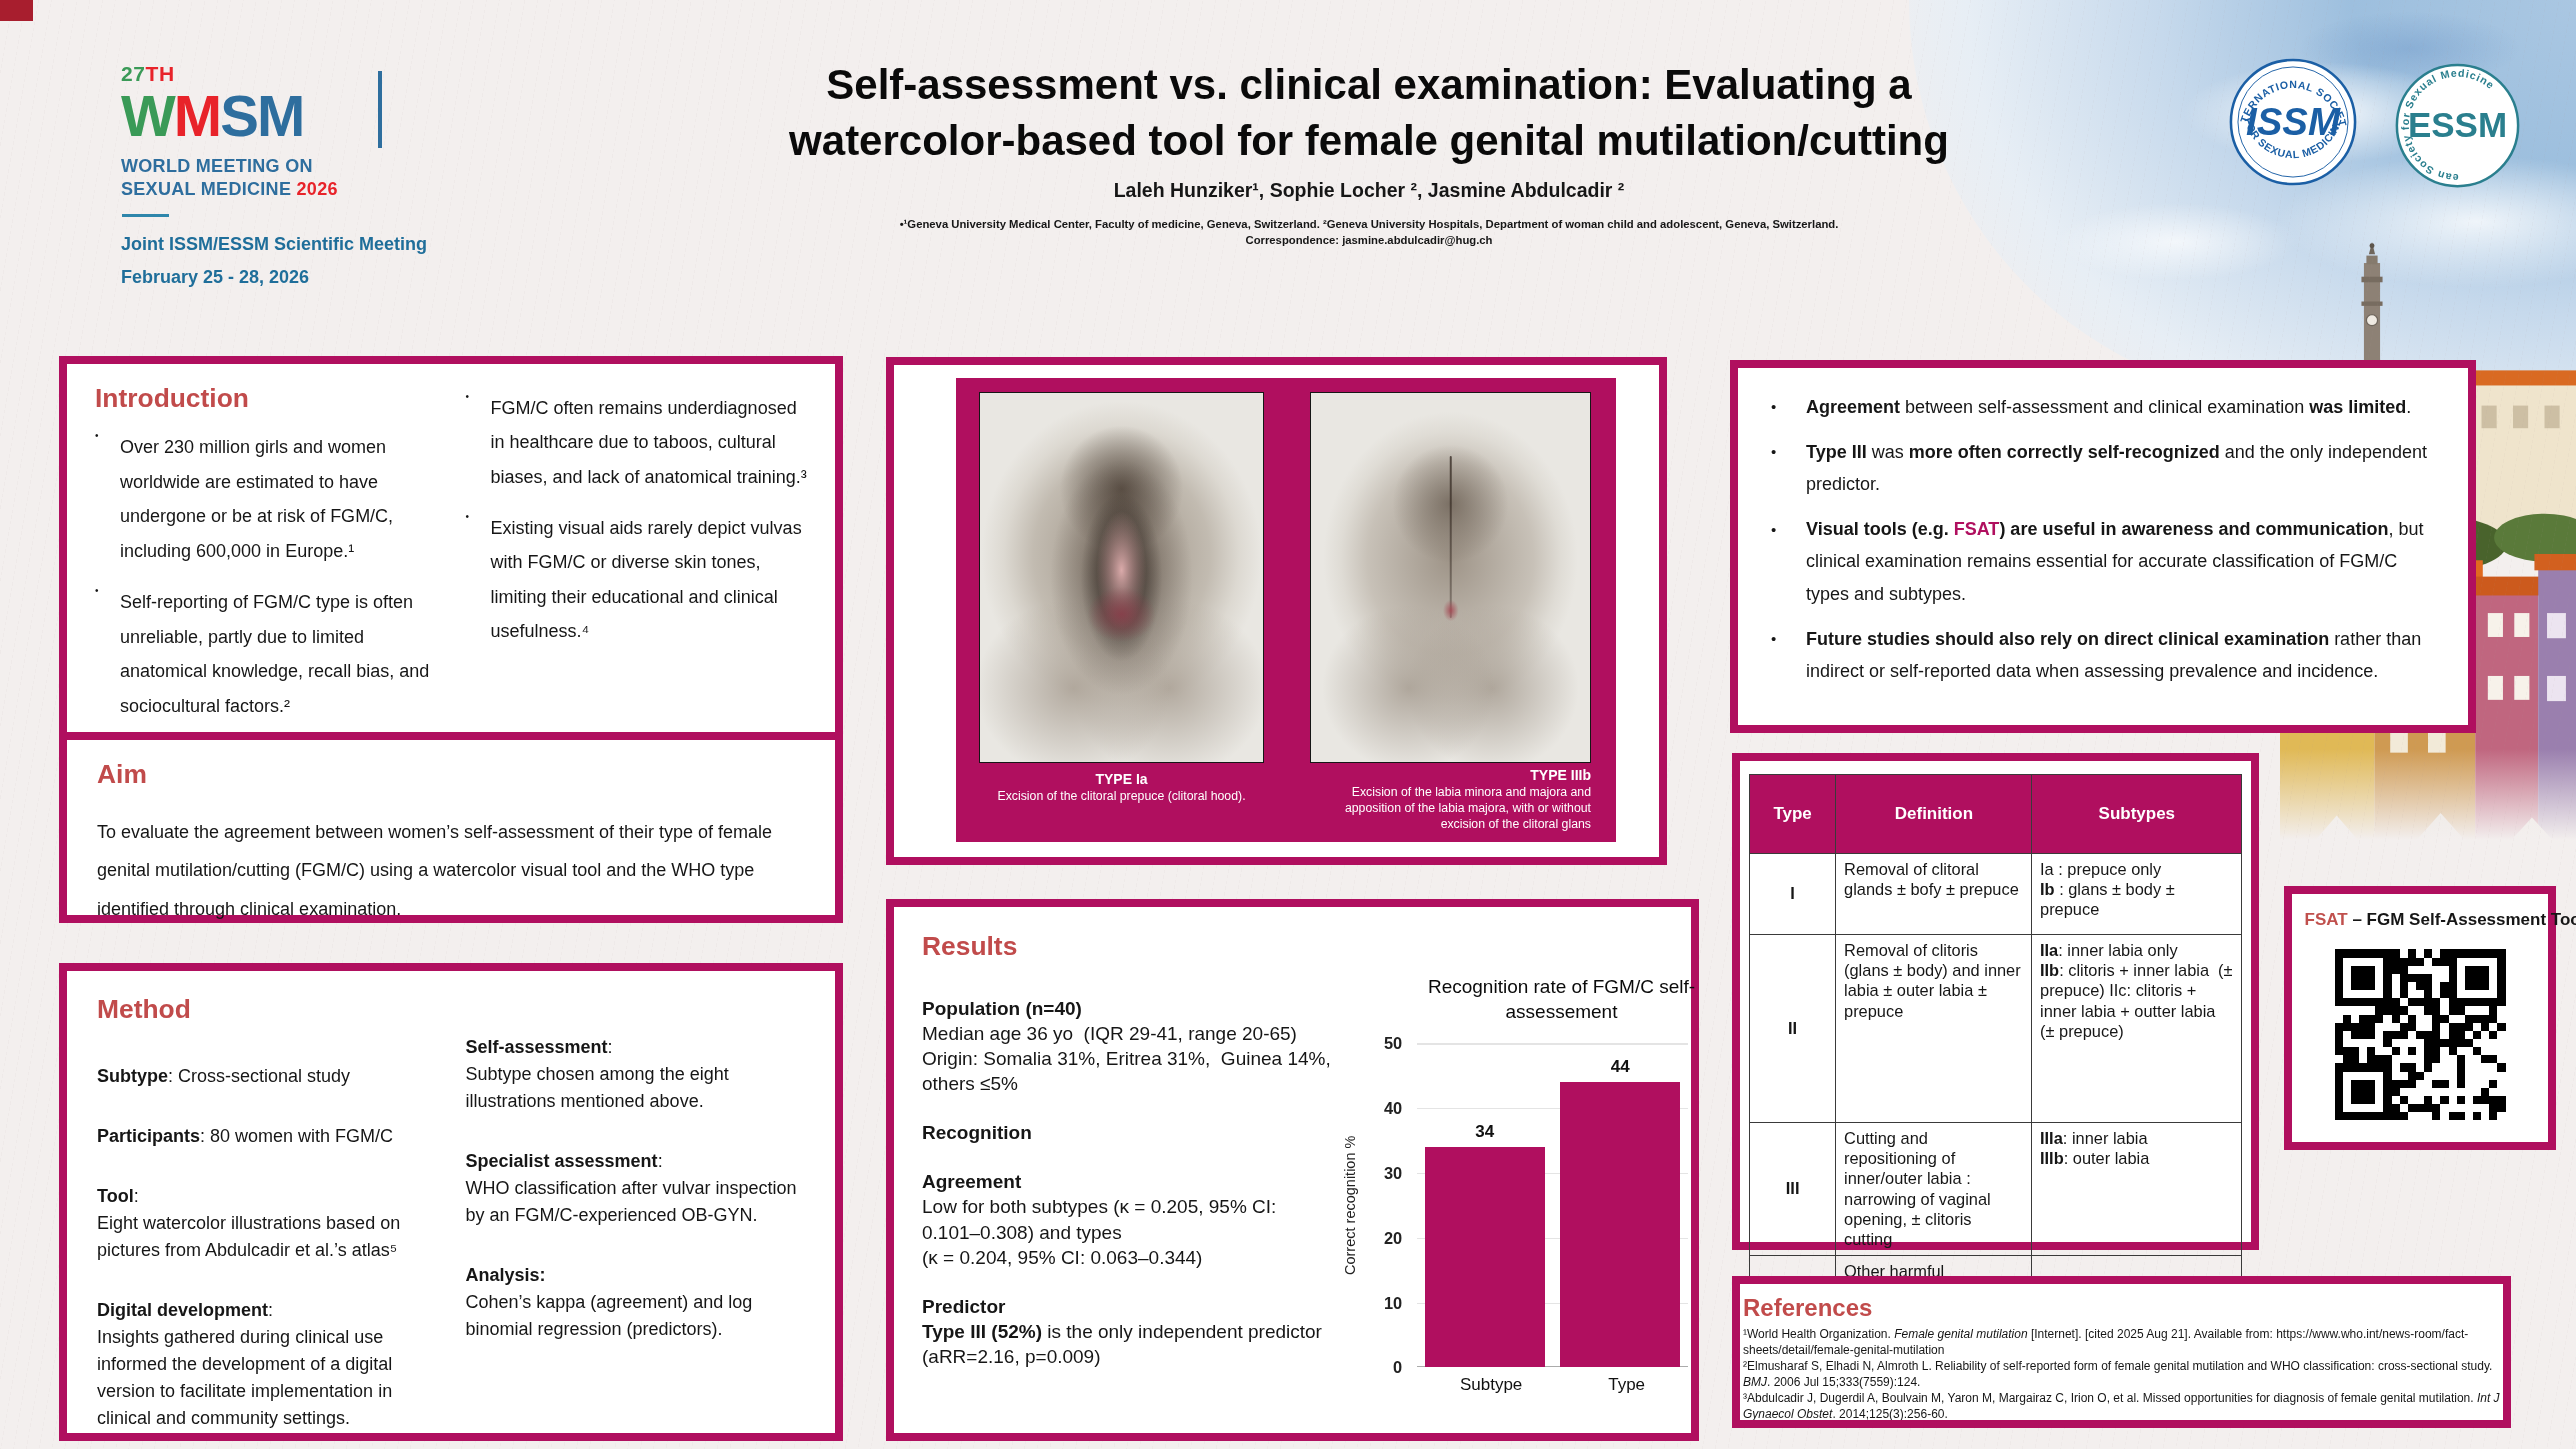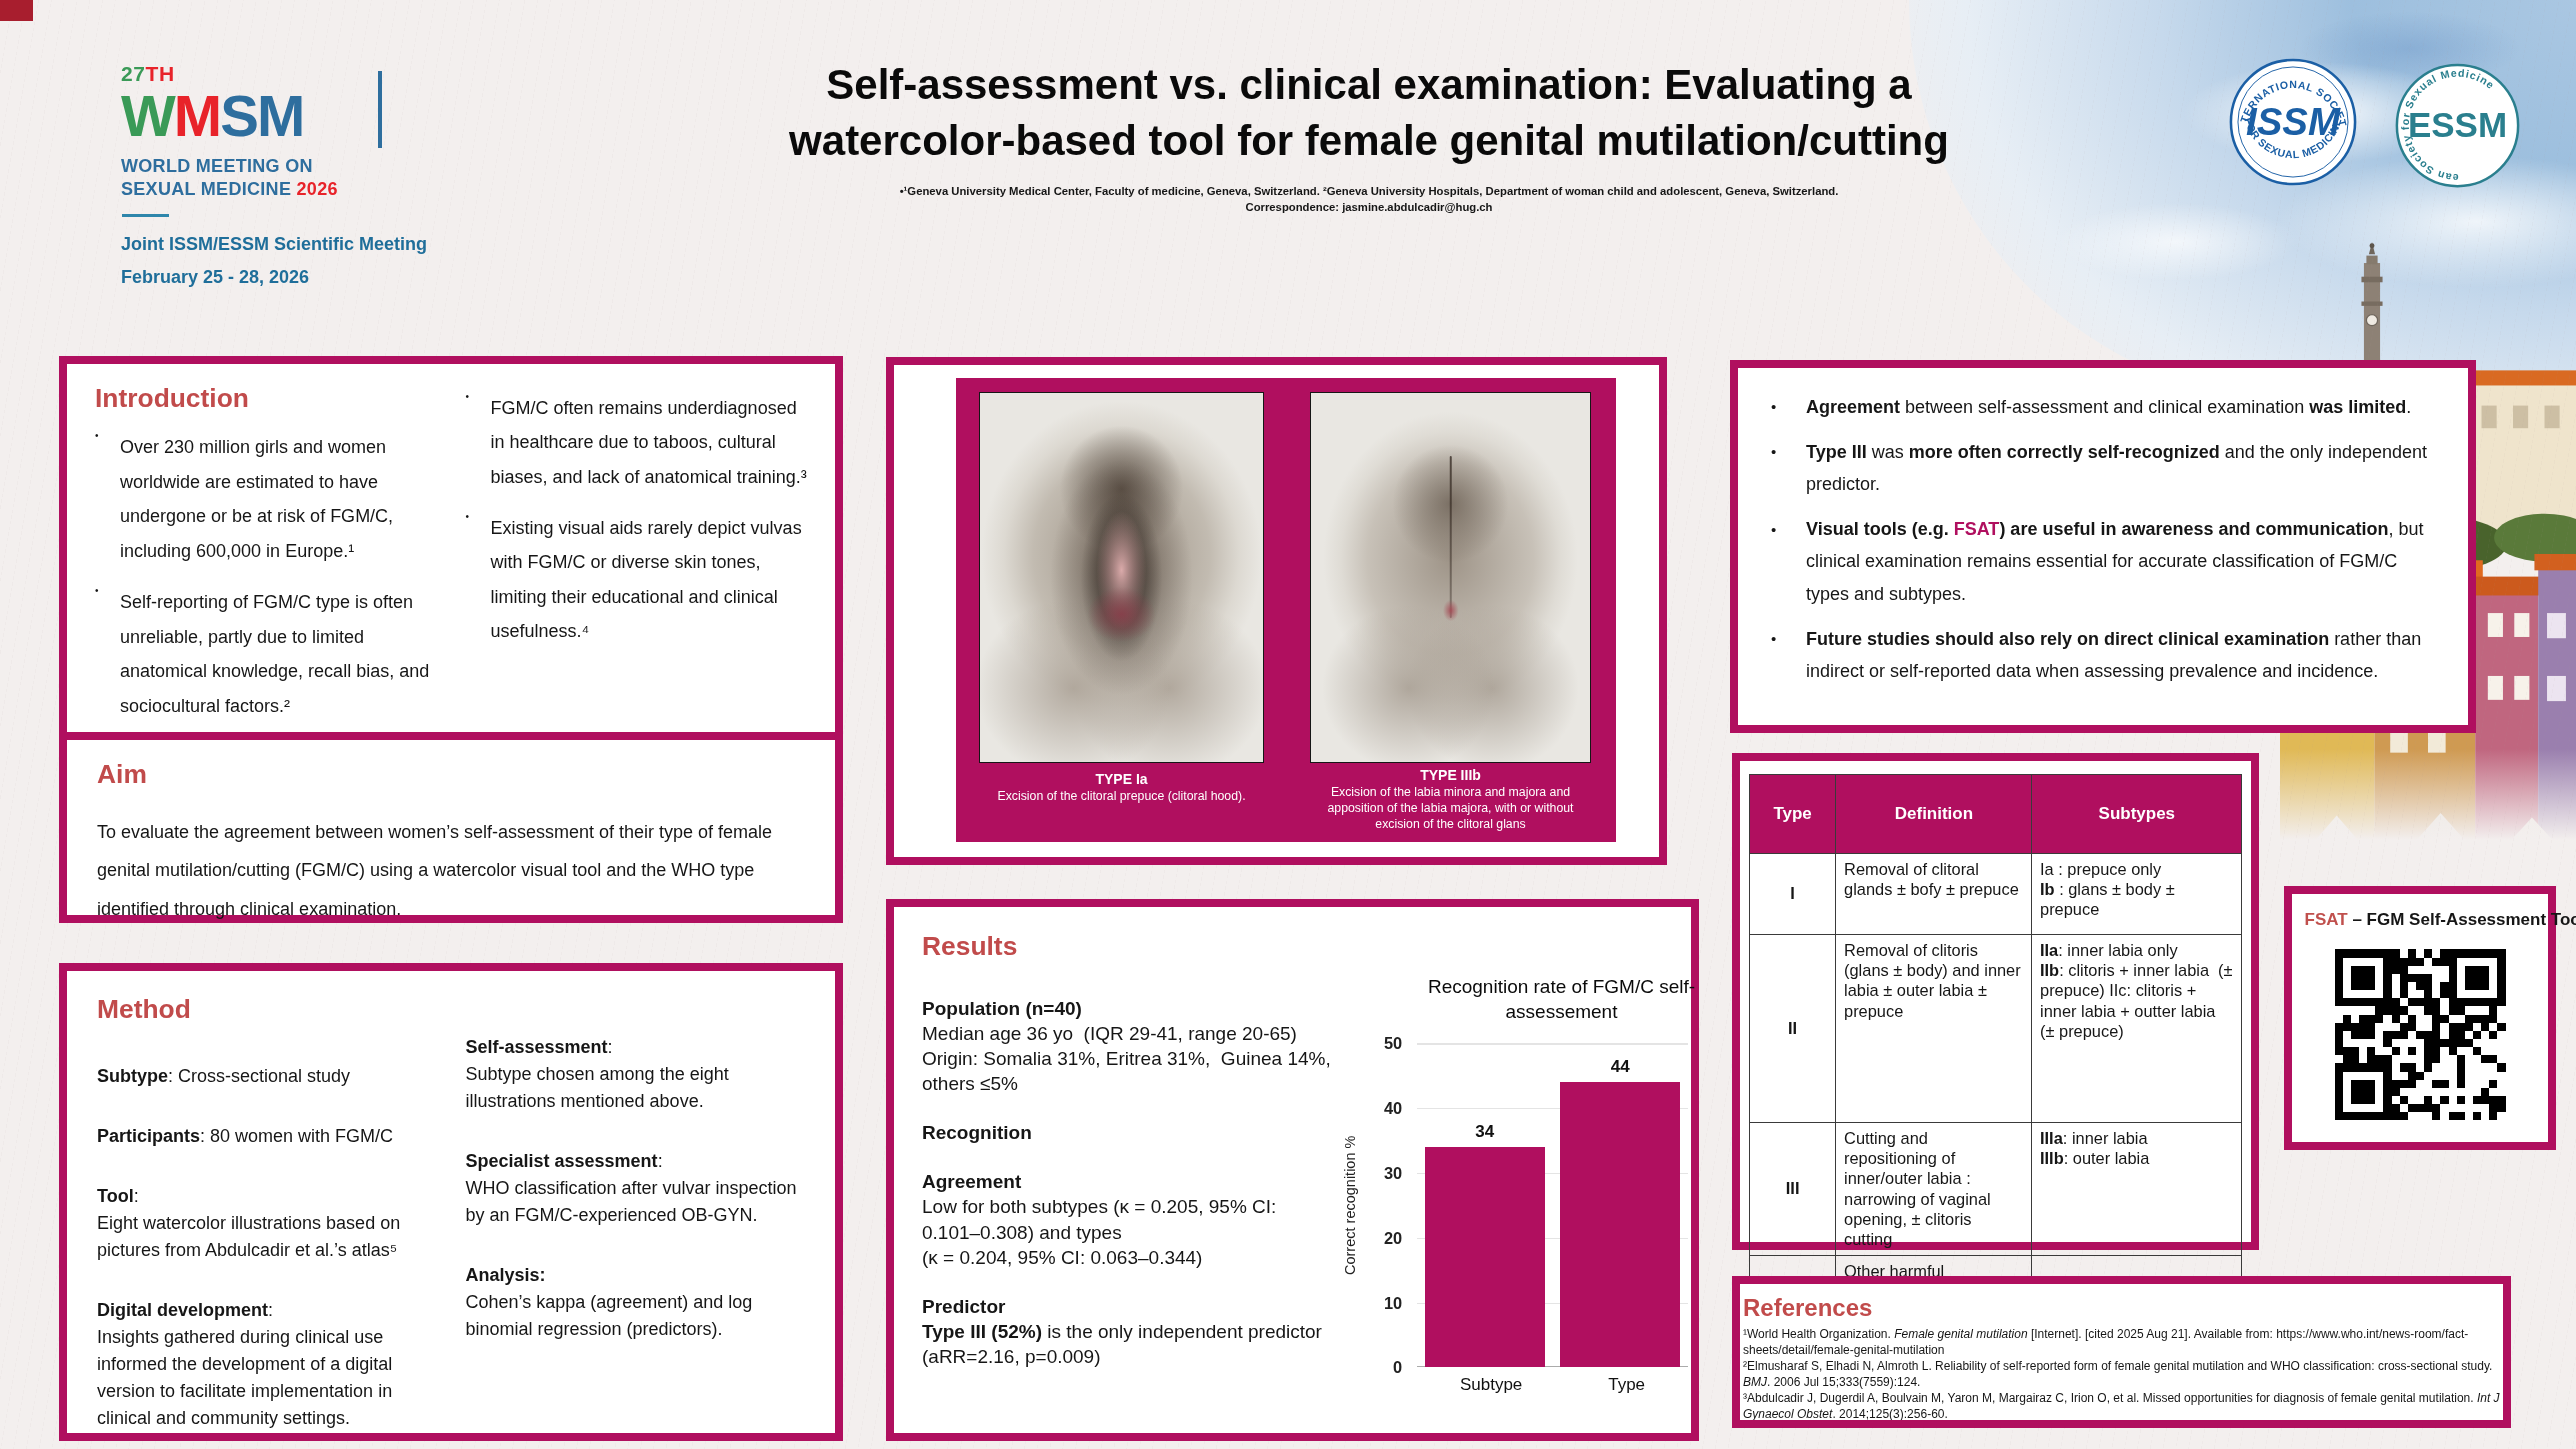--- a/index.html
+++ b/index.html
@@ -105,21 +105,21 @@
       radial-gradient(26% 20% at 50% 30%, rgba(98,86,74,0.7), rgba(98,86,74,0) 80%),
       radial-gradient(36% 26% at 35% 80%, rgba(162,152,140,0.8), rgba(162,152,140,0) 86%),
       radial-gradient(36% 26% at 65% 80%, rgba(162,152,140,0.8), rgba(162,152,140,0) 86%),
       radial-gradient(48% 42% at 50% 45%, rgba(150,139,126,0.9), rgba(172,162,149,0.55) 62%, rgba(200,194,183,0.3) 82%, rgba(216,211,201,0) 95%);}
   .slit{position:absolute;left:50%;top:17%;width:2.5px;height:44%;transform:translateX(-50%);
       background:linear-gradient(to bottom, rgba(45,34,27,0.75), rgba(45,34,27,0.35));border-radius:1.3px;}
   .pinkdot{position:absolute;left:50%;top:55%;width:21.4px;height:29px;transform:translateX(-50%);
       background:radial-gradient(50% 50% at 50% 50%, rgba(165,75,85,0.9), rgba(165,75,85,0) 75%);}
   .cap{position:absolute;color:#fff;text-align:center;}
   .cap-l{left:23px;top:393px;width:285px;}
-  .cap-r{left:354px;top:389px;width:281px;}
+  .cap-r{left:354px;top:389px;width:281px;text-align:right;}
   .cap-title{font-size:14px;font-weight:bold;margin-bottom:2.5px;}
   .cap-text{font-size:12.3px;line-height:1.3;}
 
   
   .res-text{position:absolute;left:28px;top:24px;width:409px;}
   .res-block{margin-bottom:24px;font-size:19px;line-height:1.32;}
   .res-title{font-weight:bold;}
   .chart{position:absolute;left:447px;top:68px;width:352px;z-index:2;}
   .chart-title{margin-left:82px;width:277px;text-align:center;font-size:19px;line-height:1.3;color:#0a0a0a;}
   .chart-body{position:relative;margin-top:19px;height:324px;}
@@ -239,20 +239,21 @@
     <div class="logo-divider"></div>
     <div class="logo-meeting">Joint ISSM/ESSM Scientific Meeting</div>
     <div class="logo-dates">February 25 - 28, 2026</div>
   </div>
 
   <div class="title-block">
     <div class="main-title">
       <div>Self-assessment vs. clinical examination: Evaluating a</div>
       <div>watercolor-based tool for female genital mutilation/cutting</div>
     </div>
+    <div class="authors">Laleh Hunziker¹, Sophie Locher ², Jasmine Abdulcadir ²</div>
     <div class="affiliations">•¹Geneva University Medical Center, Faculty of medicine, Geneva, Switzerland. ²Geneva University Hospitals, Department of woman child and adolescent, Geneva, Switzerland.</div>
     <div class="correspondence">Correspondence: jasmine.abdulcadir@hug.ch</div>
   </div>
 
   <svg class="society-logo issm" viewBox="0 0 200 200">
     <defs>
       <path id="issmArcT" d="M 28,104 A 74,74 0 0 1 172,104"></path>
       <path id="issmArcB" d="M 24,96 A 78,78 0 0 0 176,96"></path>
     </defs>
     <circle cx="100" cy="100" r="97" fill="#ffffff" stroke="#1b5fa5" stroke-width="4"></circle>

